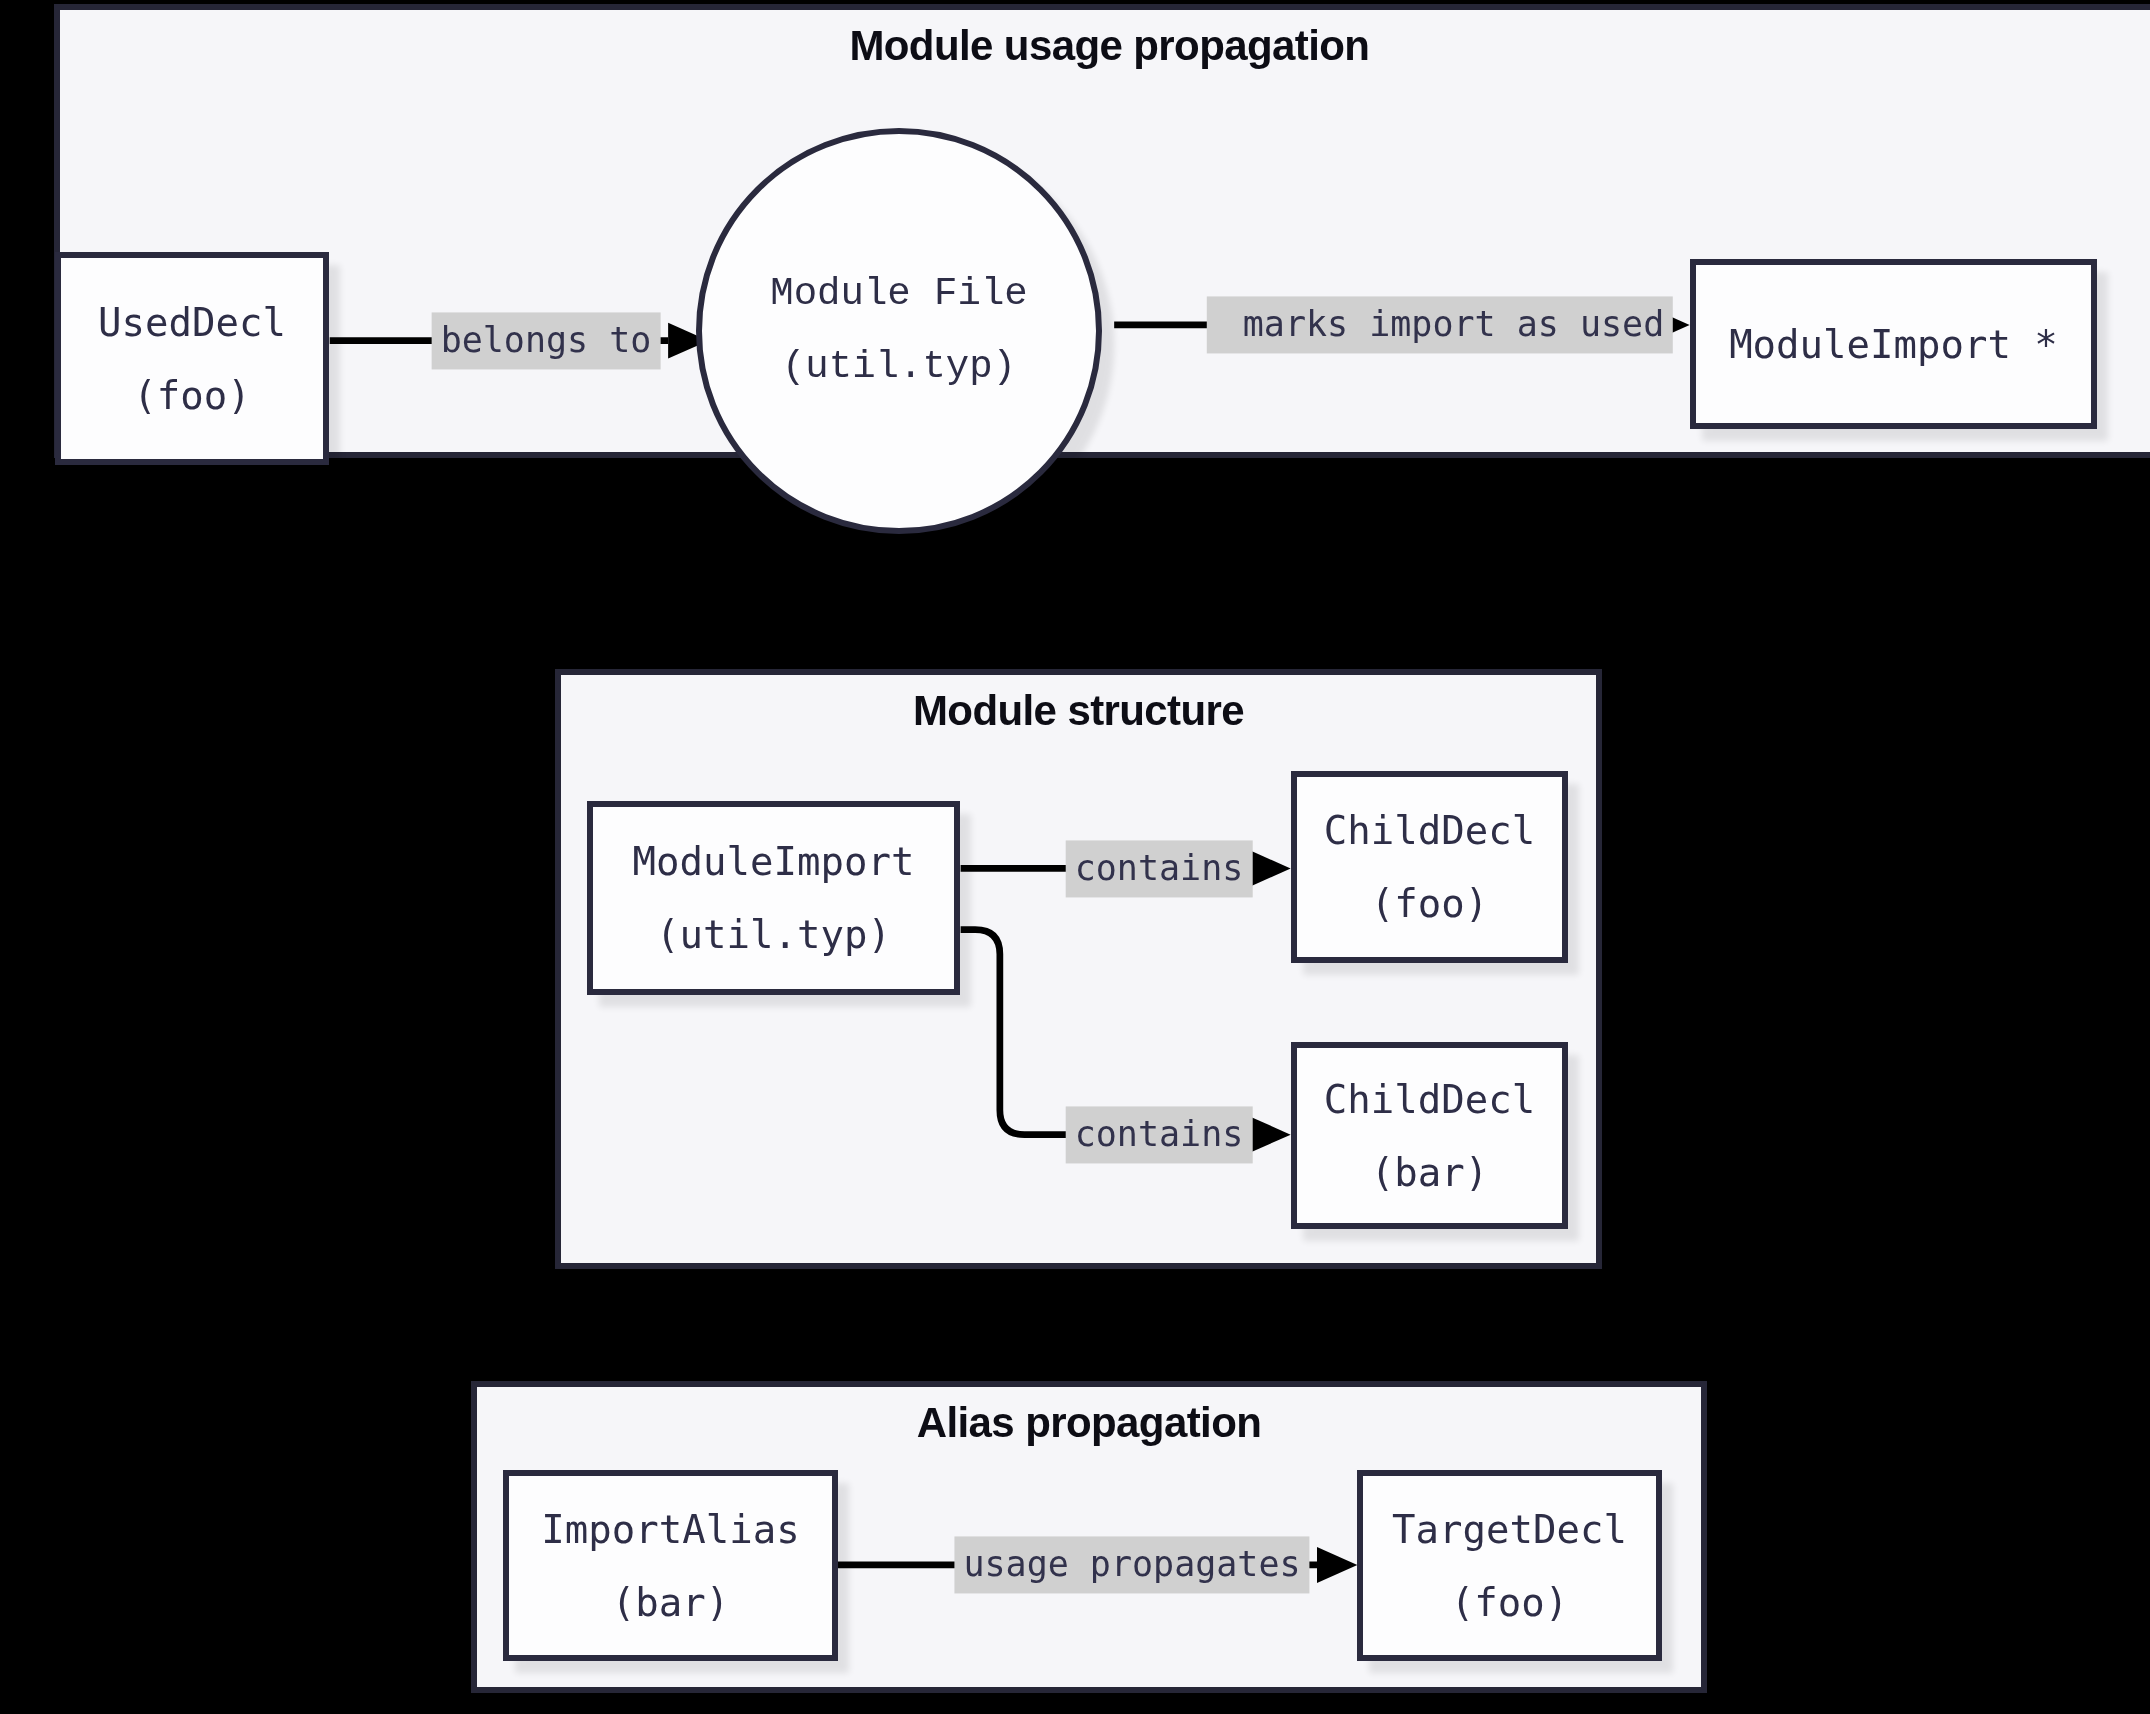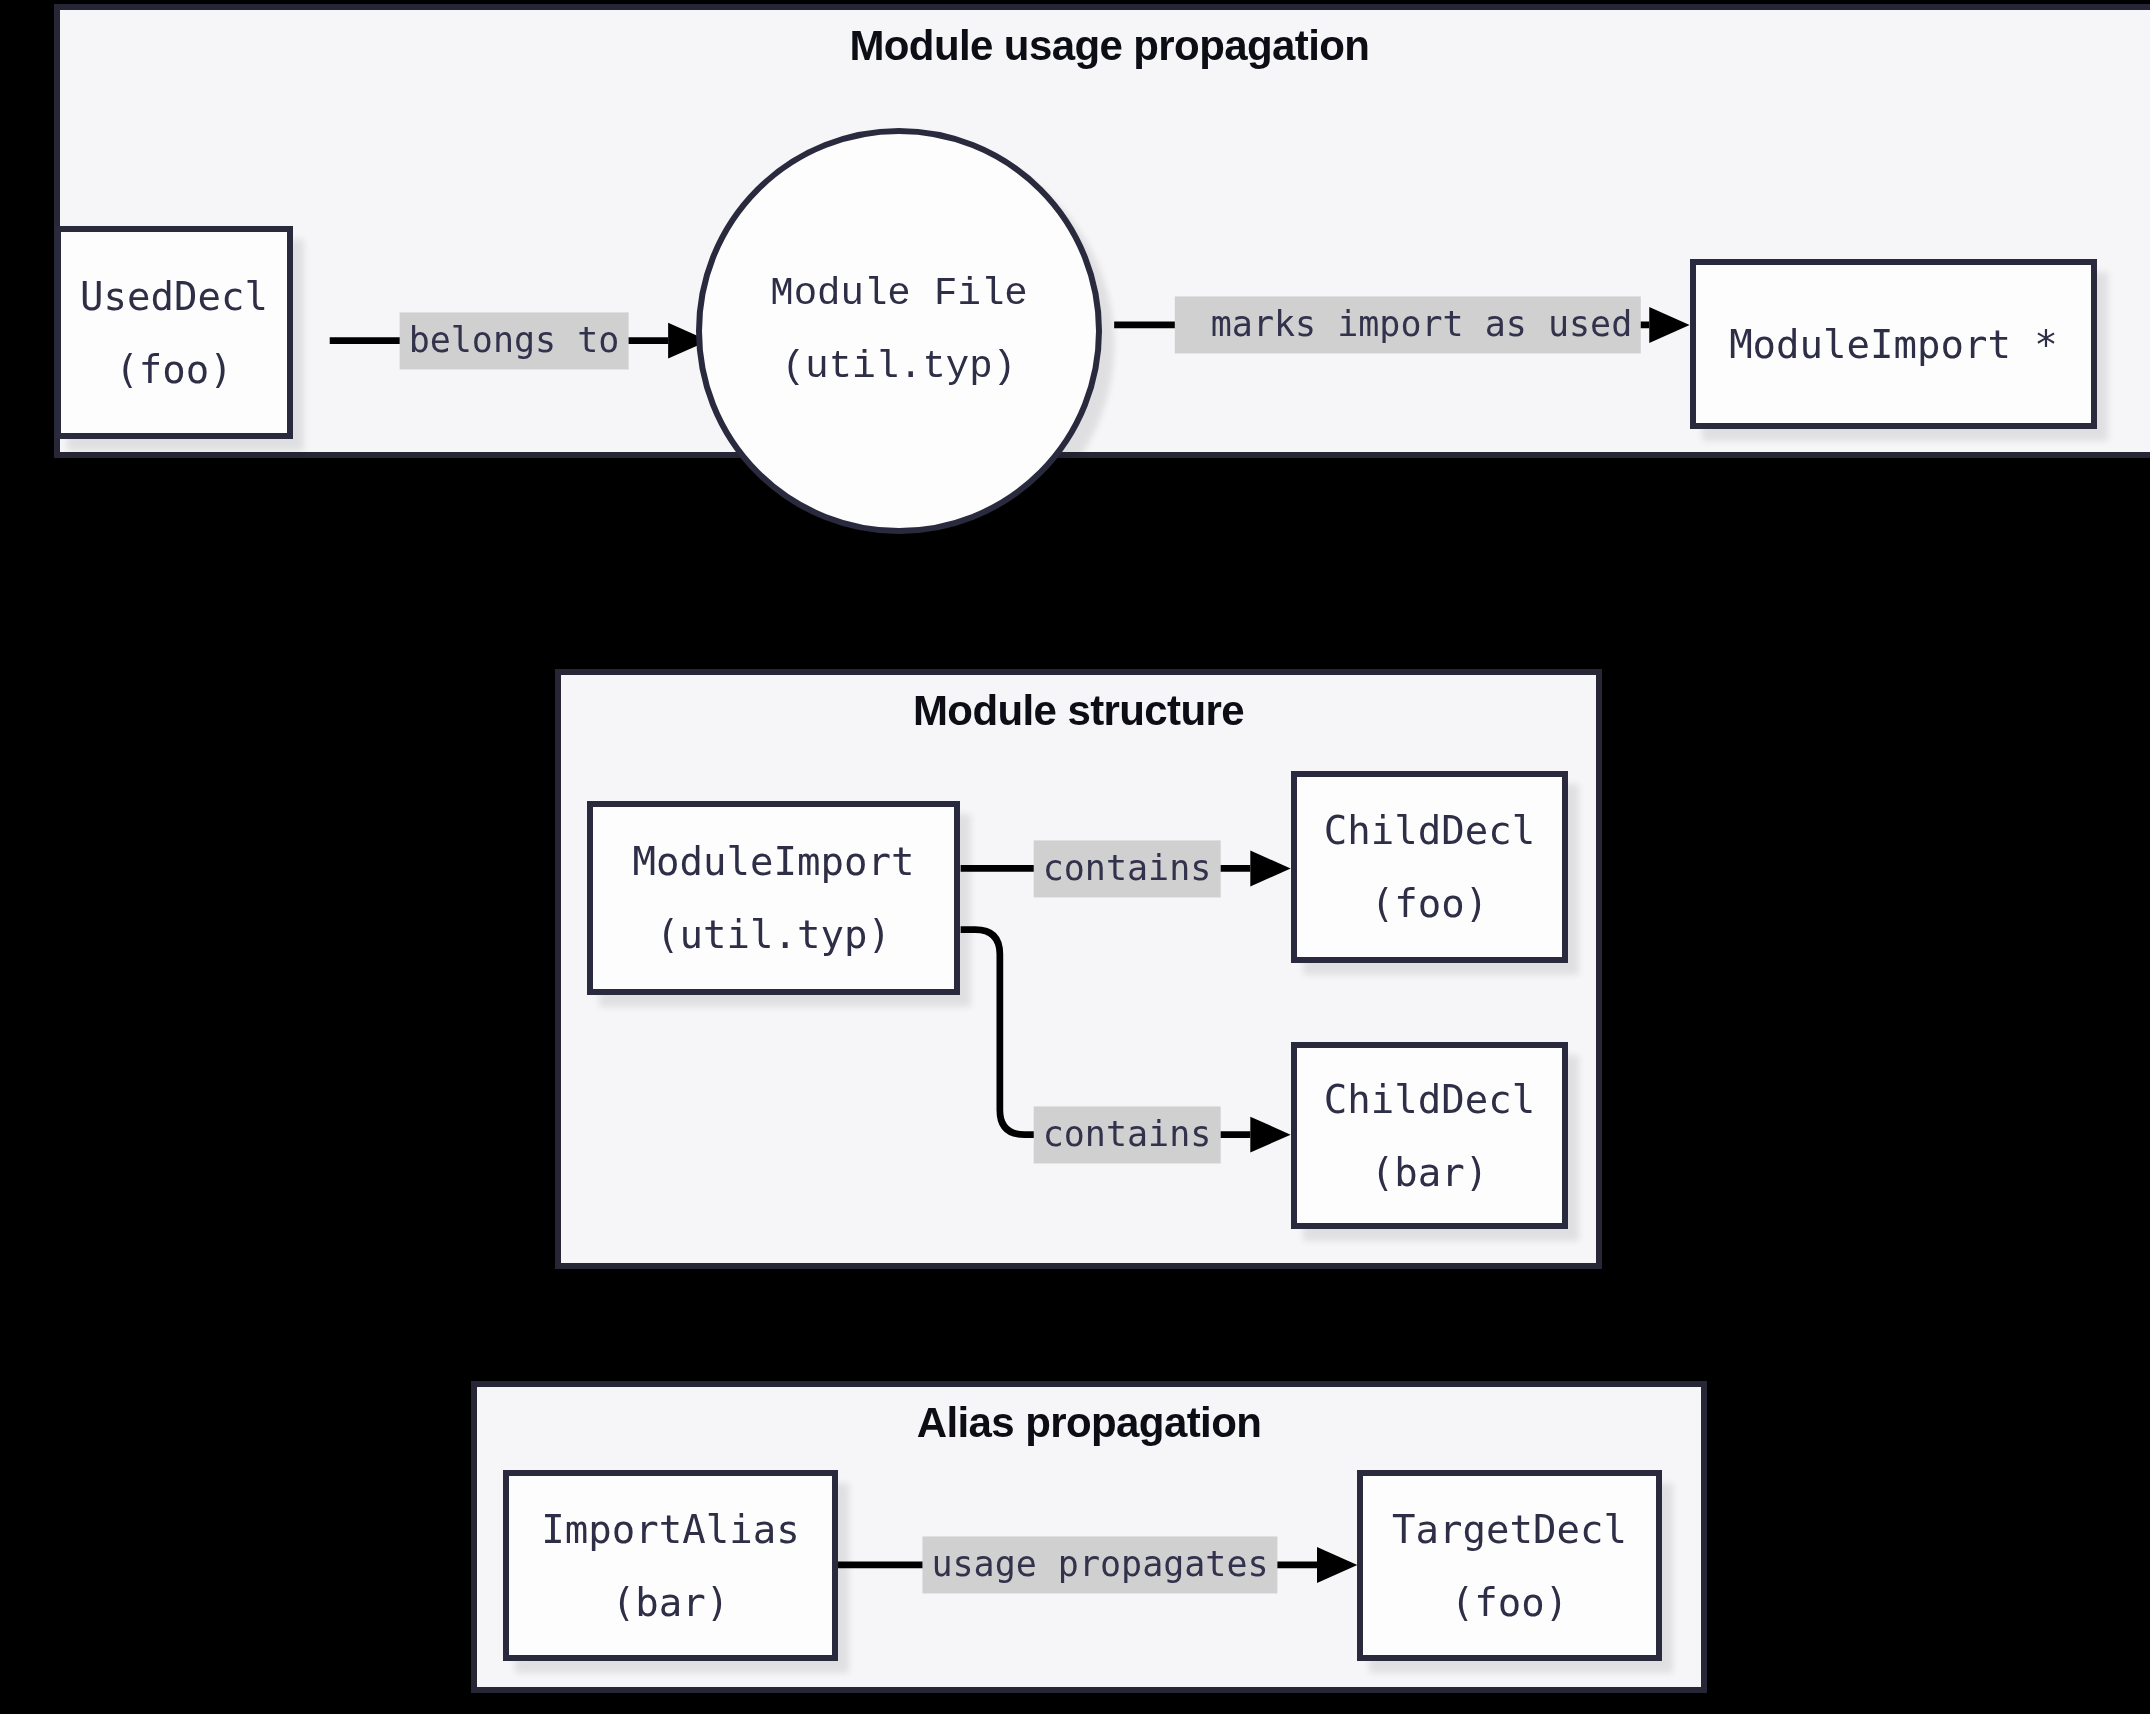--- a/index.html
+++ b/index.html
@@ -35,41 +35,42 @@
     border:6.2px solid #2a2a3e;
     box-shadow:12.3px 13.4px 6.7px rgba(0,0,0,0.09);
     display:flex;flex-direction:column;
     align-items:center;justify-content:center;
     font-family:"DejaVu Sans Mono","Liberation Mono",monospace;
     font-size:39px;line-height:73px;
     color:#2e2e47;
     text-align:center;
     white-space:nowrap;
   }
-  .node-used-decl{left:55px;top:226px;width:238px;height:213px;}
+  .node-used-decl{left:55px;top:252px;width:274px;height:213px;}
   .node-module-file{left:696px;top:128px;width:406px;height:406px;border-radius:50%;font-family:Liberation Mono, monospace;}
   .node-module-import-star{left:1690px;top:259px;width:407px;height:170px;}
   .node-module-import{left:587px;top:801px;width:373px;height:194px;}
   .node-child-decl-foo{left:1291px;top:771px;width:277px;height:192px;}
   .node-child-decl-bar{left:1291px;top:1042px;width:277px;height:187px;}
   .node-import-alias{left:503px;top:1470px;width:335px;height:191px;}
   .node-target-decl{left:1357px;top:1470px;width:305px;height:191px;}
   
   .edge-layer{position:absolute;left:0;top:0;width:2151px;height:1714px;pointer-events:none;}
   .edge-layer path{stroke:#000;stroke-width:12;fill:none;}
   .edge-layer polygon{fill:#000;stroke:none;}
   .edge-label{
     position:absolute;
     transform:translate(-50%,-50%);
     background:#d0d0d0;
     color:#32324c;
     font-family:"DejaVu Sans Mono","Liberation Mono",monospace;
     font-size:35px;line-height:1.25;
     padding:6.7px 9px;
     white-space:nowrap;
+    margin-left:32px;
   }
   .lbl-belongs{left:514px;top:341px;}
   .lbl-marks{left:1408px;top:325px;padding-left:36px;}
   .lbl-contains-foo{left:1127px;top:869px;}
   .lbl-contains-bar{left:1127px;top:1135px;}
   .lbl-usage-prop{left:1100px;top:1565px;}
 </style>
 </head>
 <body>
 

